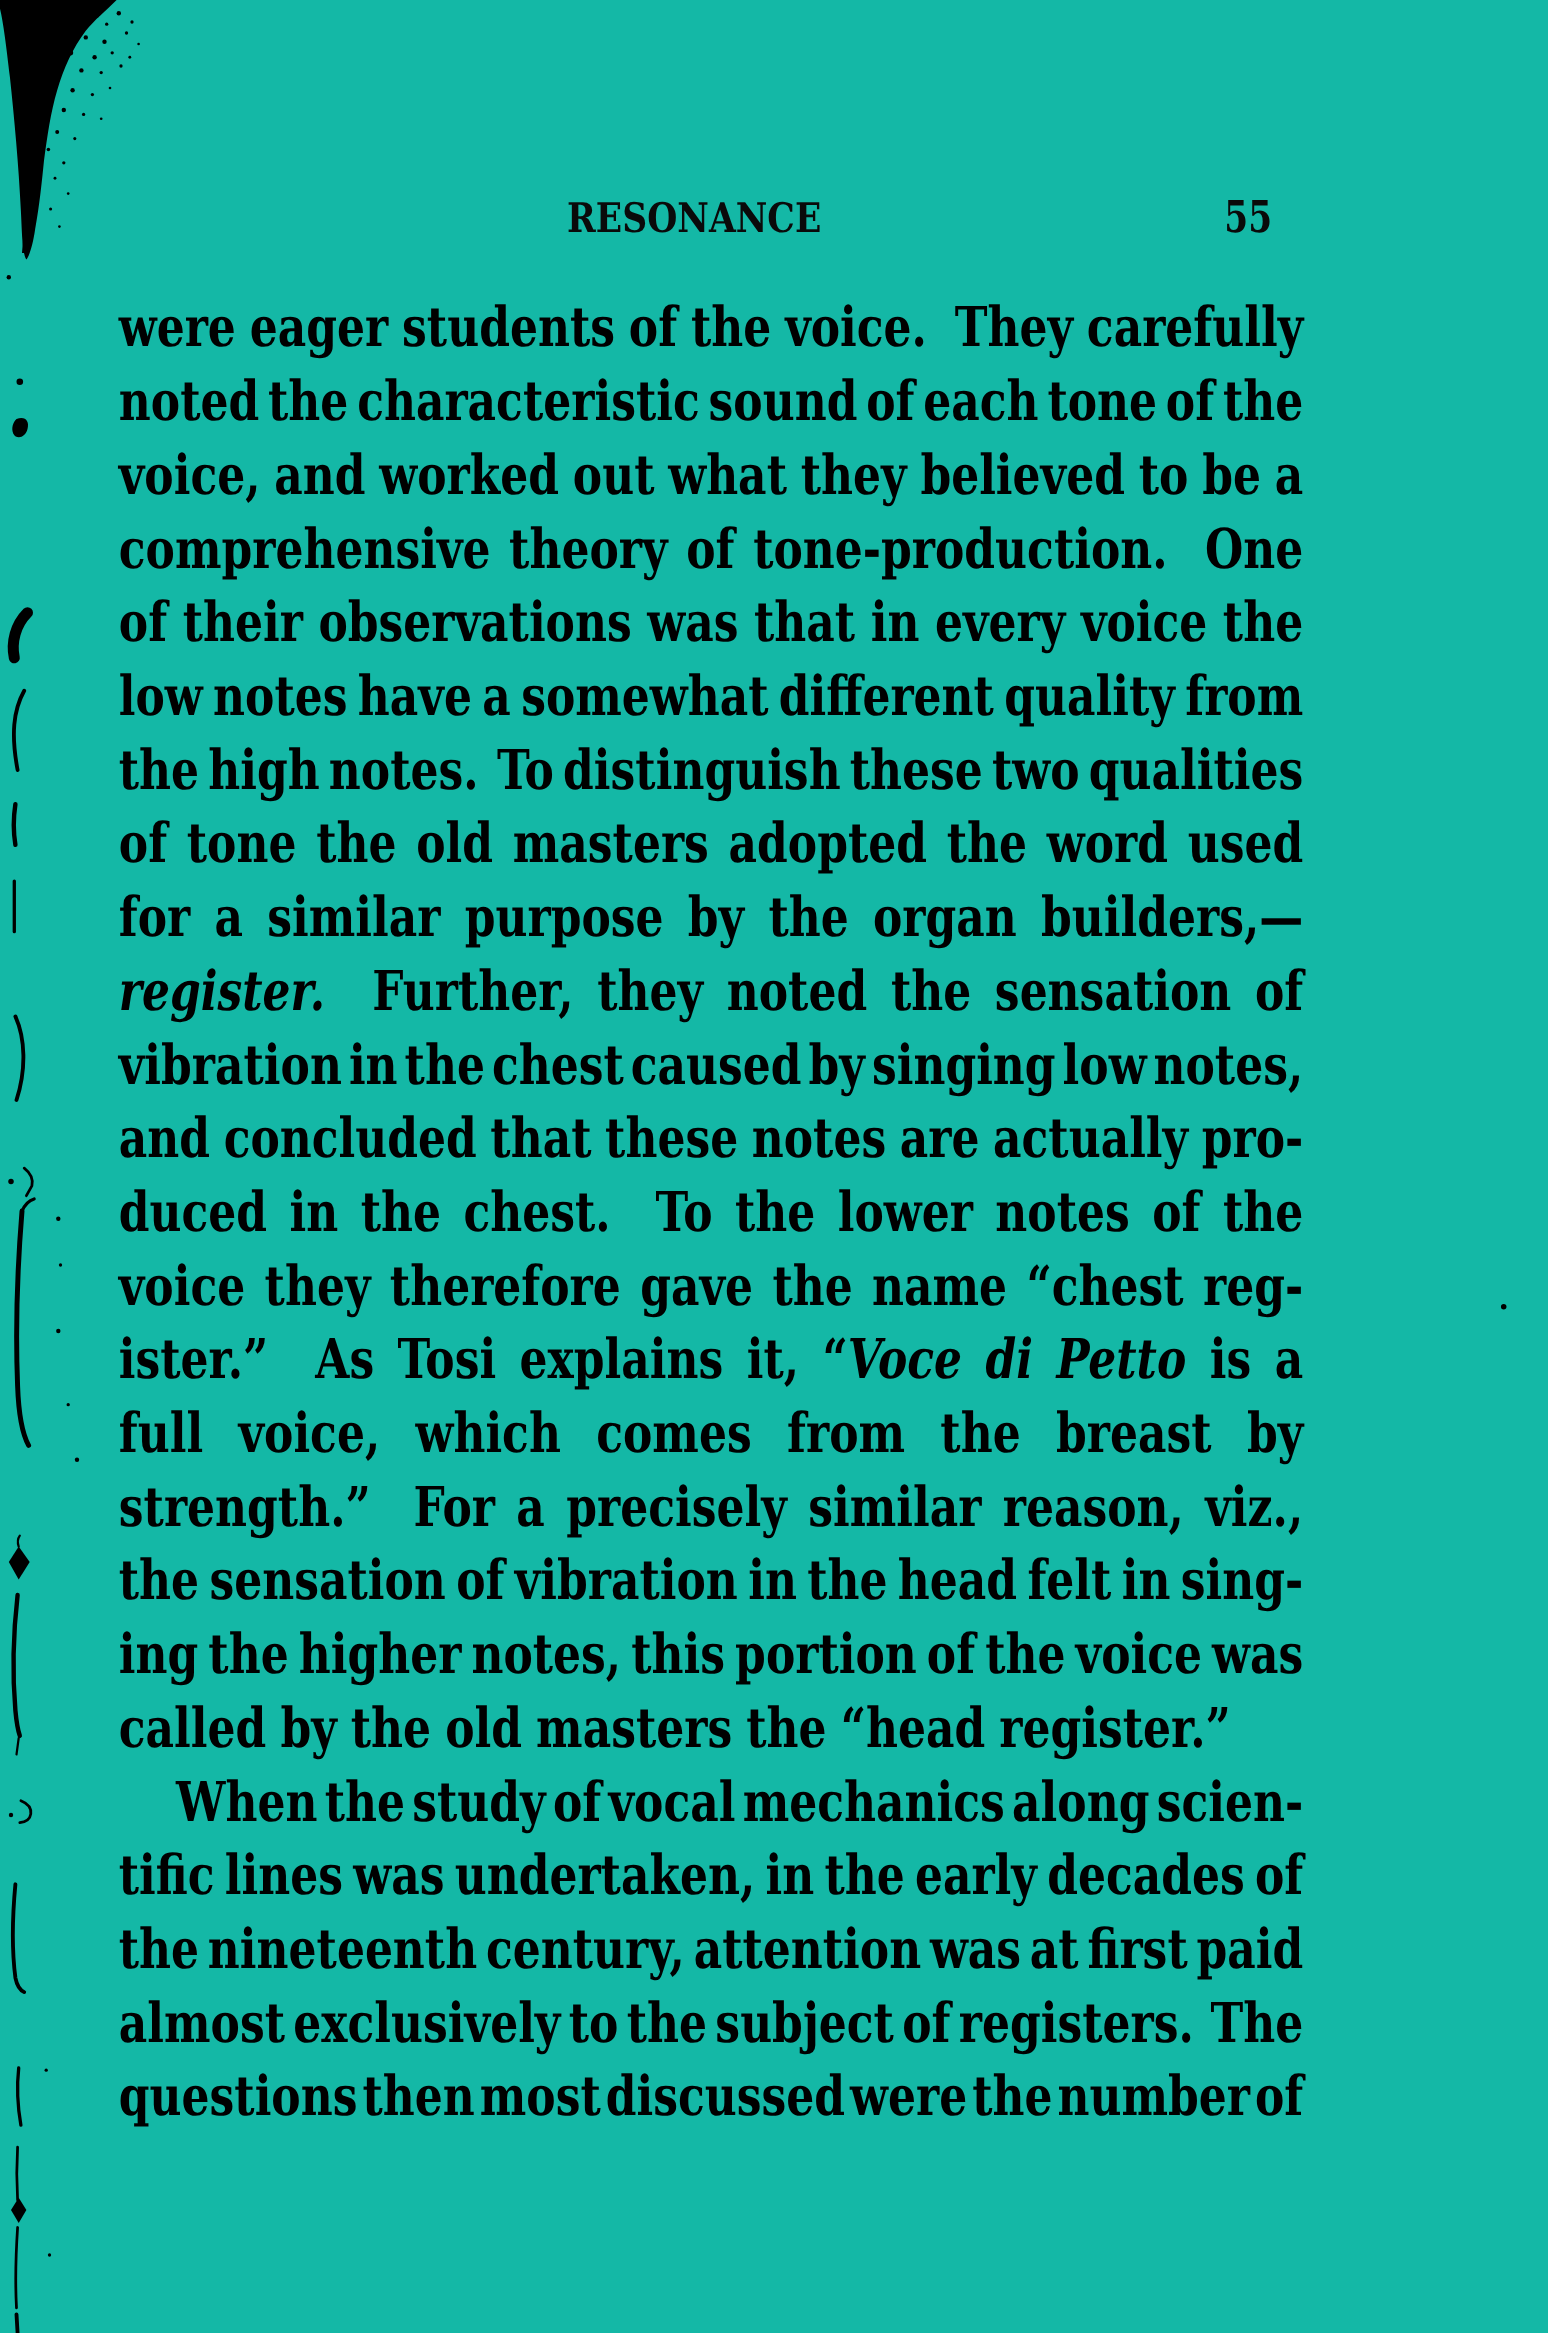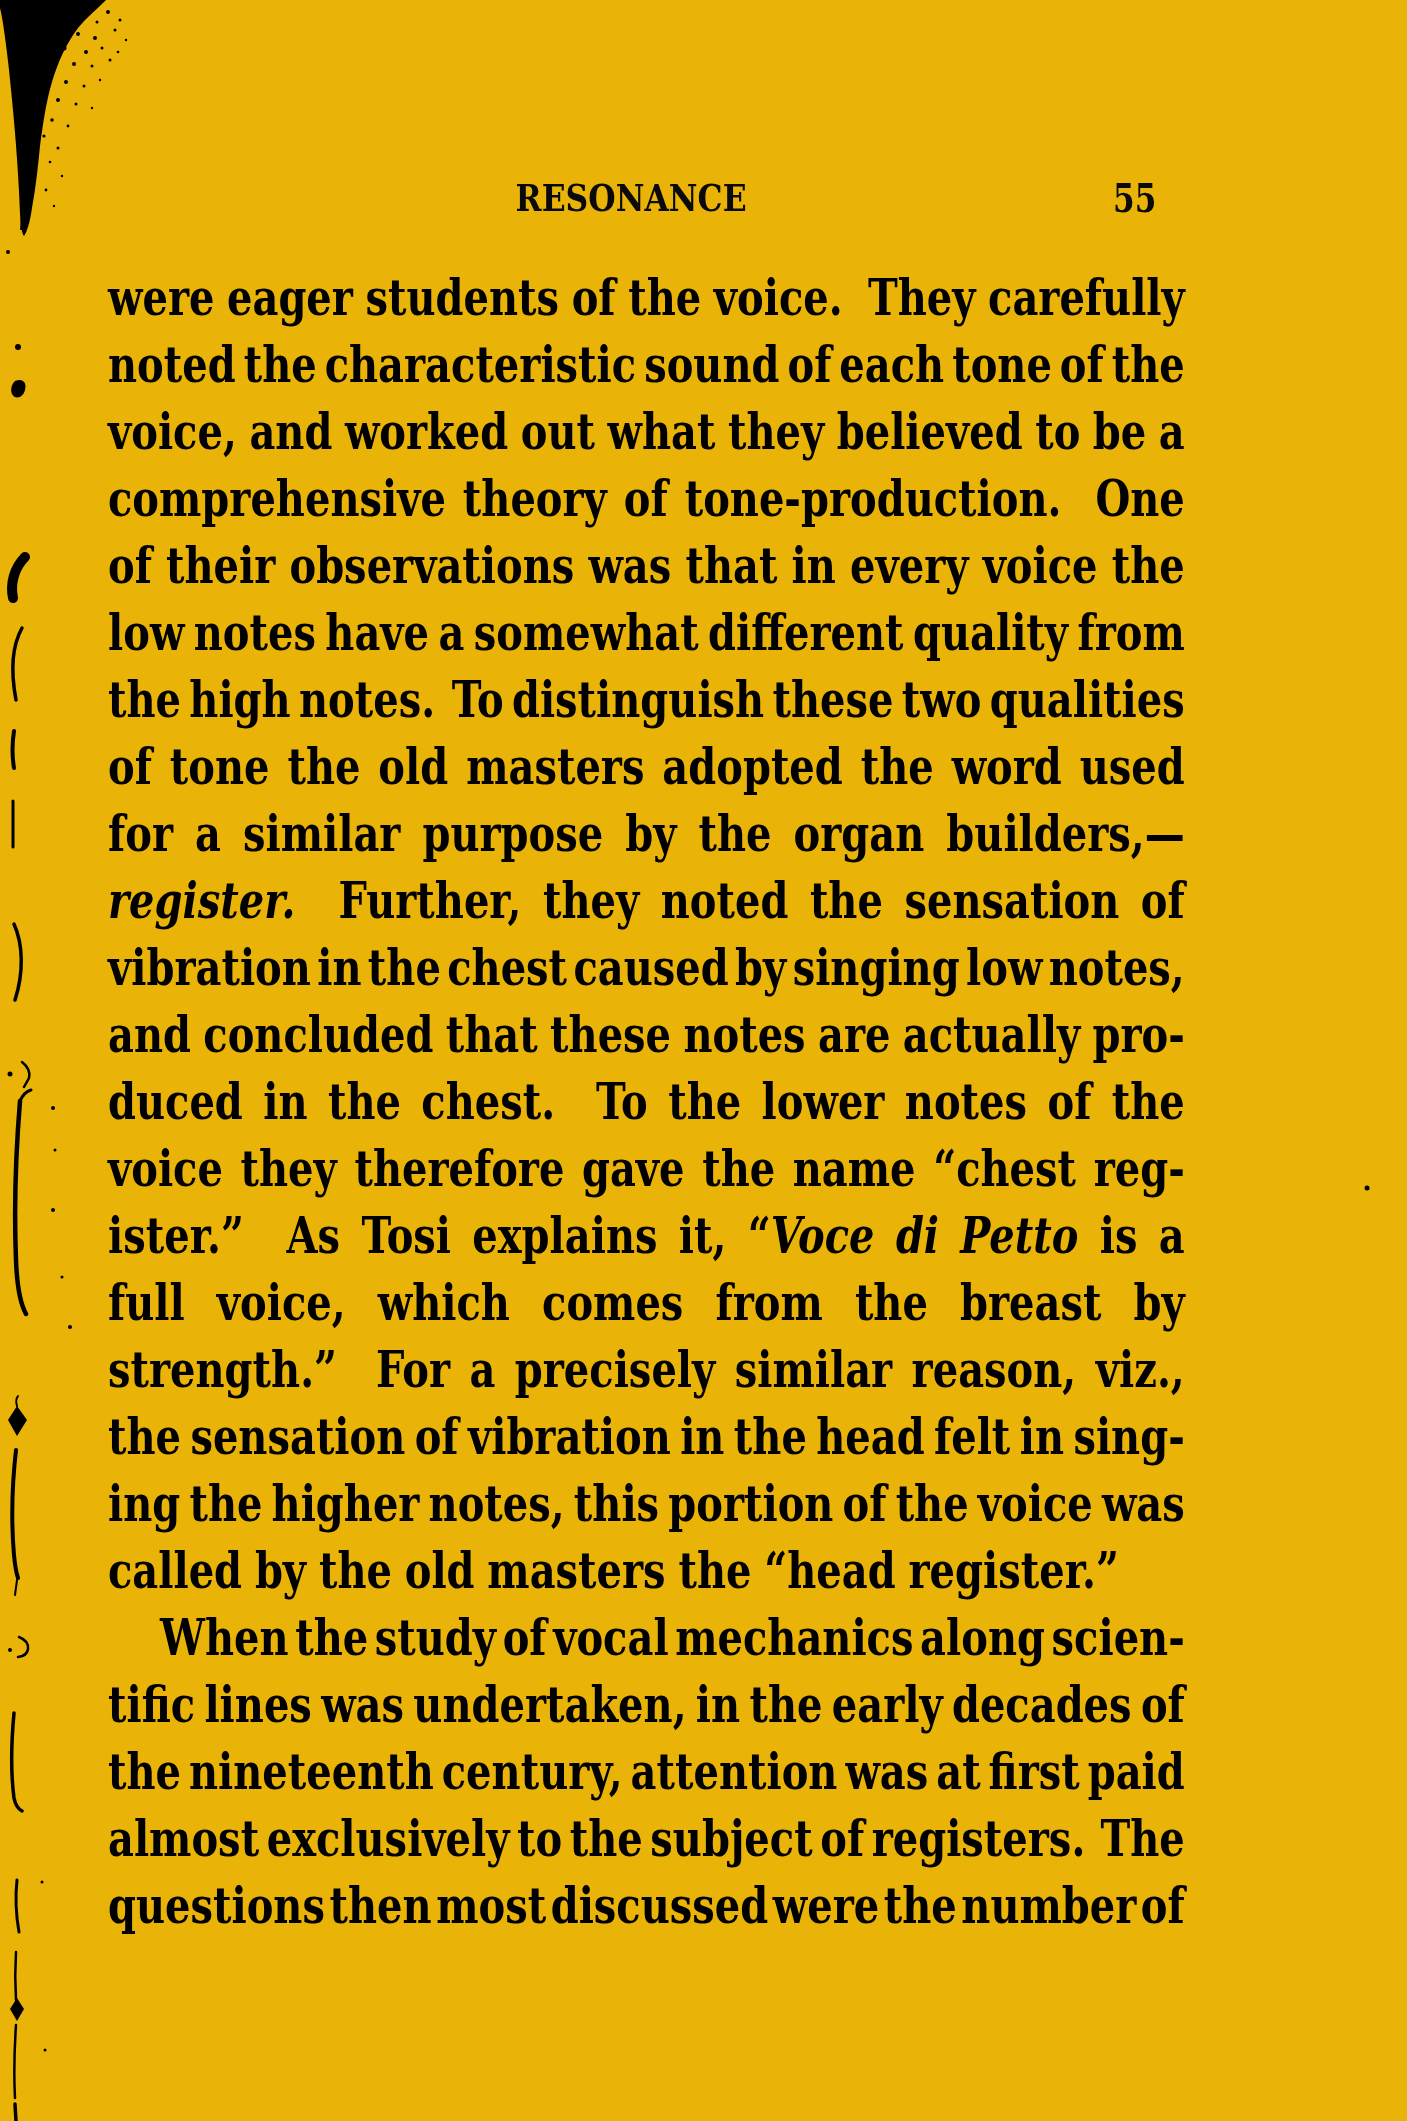--- a/index.html
+++ b/index.html
@@ -1,21 +1,21 @@
 <!DOCTYPE html>
 <html><head>
 <meta charset="utf-8">
 <style>
   html,body { margin:0; padding:0; }
   body {
     width:1407px; height:2121px; position:relative;
     background:#ffffff; overflow:hidden;
     font-family:"DejaVu Serif", serif; color:#000;
   }
-  .page { position:absolute; inset:0; background:#eab308; }
+  .page { position:absolute; inset:0; background:#14b8a6; }
   .artifacts { position:absolute; left:0; top:0; pointer-events:none; }
 
   .running-head {
     position:absolute; left:496px; top:176px; width:260px;
     text-align:center; font-weight:700; font-size:37px; color:#0a0a0a;
     transform:scaleX(.85); transform-origin:50% 0; white-space:nowrap;
   }
   .page-number {
     position:absolute; left:1113px; top:174px;
     font-weight:700; font-size:40px; color:#0a0a0a;

